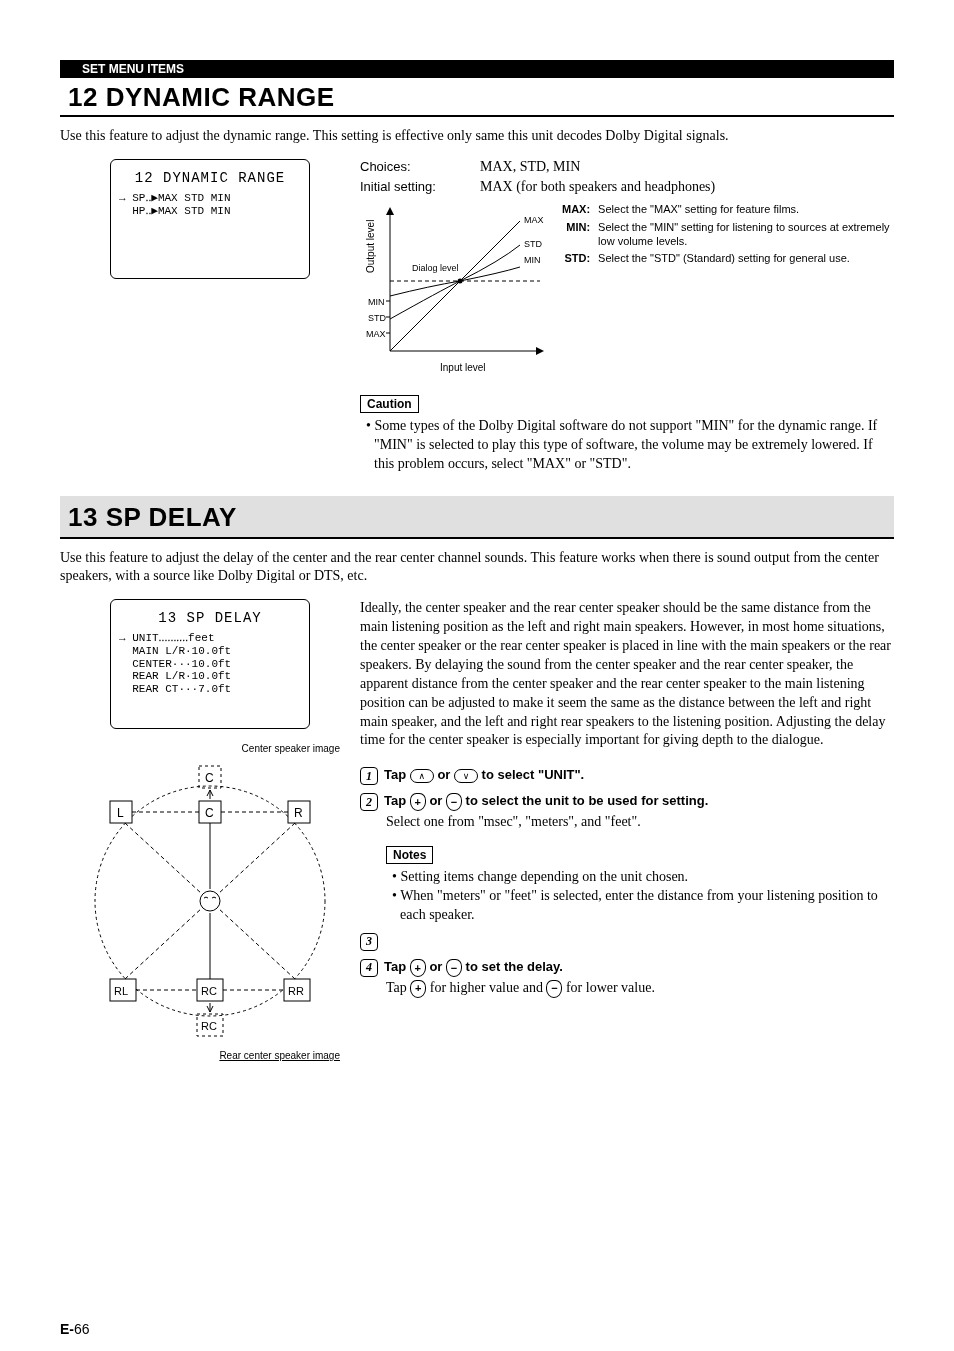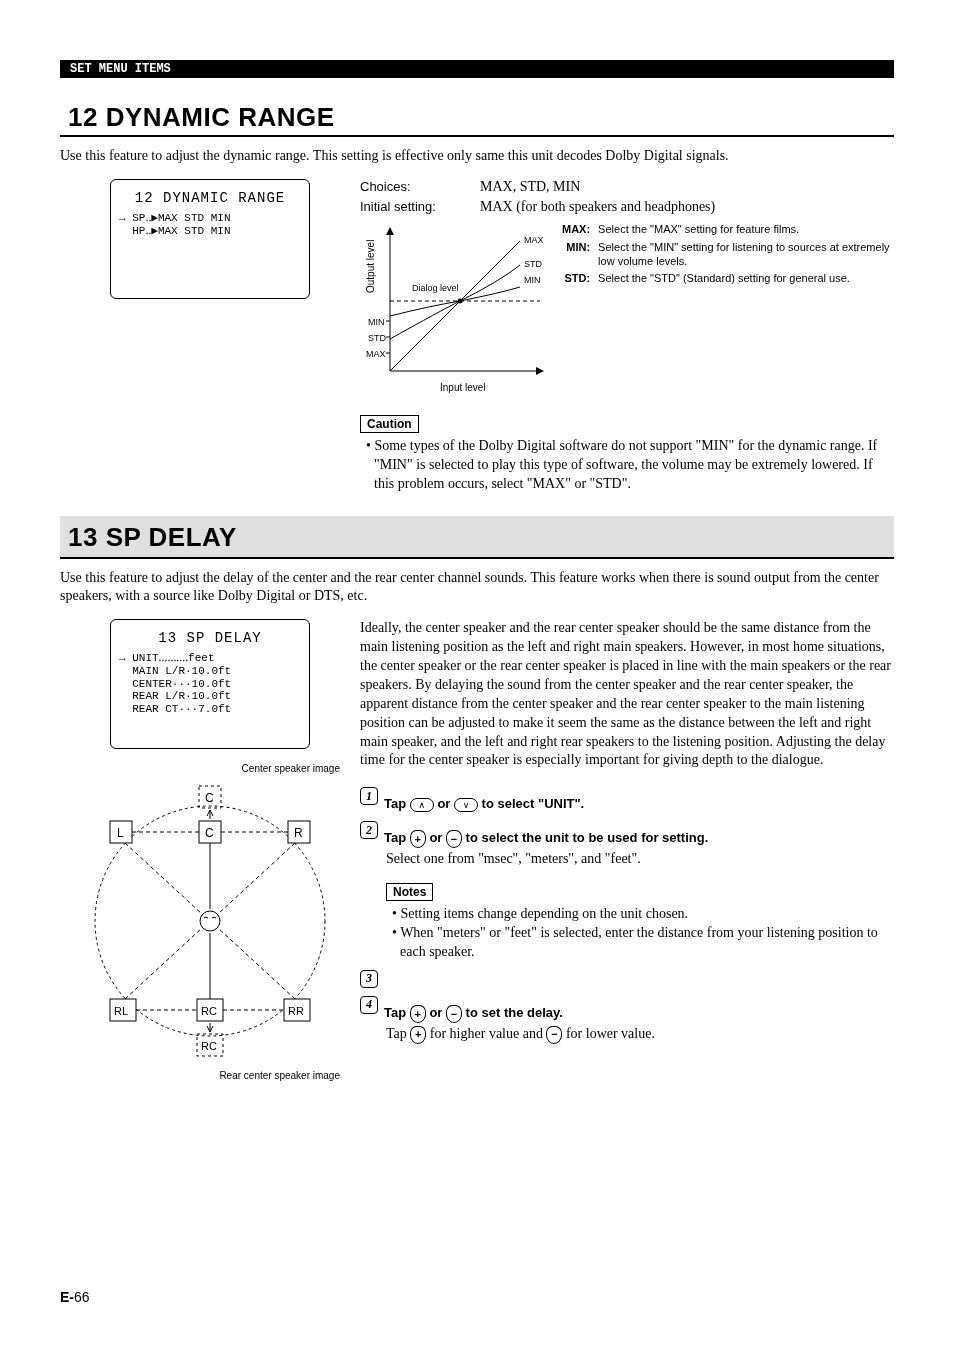--- a/index.html
+++ b/index.html
@@ -9,25 +9,25 @@
     background: #fff;
     font-family: "Times New Roman", Times, serif;
     font-size: 14px;
     color: #000;
     padding: 60px 60px 40px 60px;
     position: relative;
   }
   .header-bar {
     background: #000;
     color: #fff;
-    font-family: Liberation Mono, monospace;
+    font-family: Liberation Sans, sans-serif;
     font-weight: bold;
     font-size: 12px;
-    padding: 2px 10px;
-    margin-bottom: 20px;
+    padding: 2px 22px;
+    margin-bottom: 0;
   }
   .section-title {
     font-family: Arial, Helvetica, sans-serif;
     font-weight: bold;
     font-size: 26px;
     letter-spacing: 0.5px;
     border-bottom: 2px solid #000;
     padding: 4px 0 2px 8px;
     margin-bottom: 10px;
     background: #fff;
@@ -129,21 +129,21 @@
     justify-content: center;
     width: 18px;
     height: 18px;
     border: 1.5px solid #000;
     border-radius: 4px;
     font-size: 12px;
     font-style: italic;
     font-family: "Times New Roman", serif;
     flex-shrink: 0;
   }
-  .step-text { line-height: 1.3; margin-top: 9px; }
+  .step-text { line-height: 1.3; }
   .step-sub {
     font-family: "Times New Roman", serif;
     font-weight: normal;
     font-size: 14px;
     margin-left: 26px;
     margin-top: 2px;
     line-height: 1.35;
   }
   .btn-oval {
     display: inline-block;
@@ -172,25 +172,25 @@
     font-family: Arial, sans-serif;
   }
 
   .speaker-diagram {
     width: 260px;
     margin: 10px auto;
     font-family: Arial, Helvetica, sans-serif;
     font-size: 10px;
   }
   .diag-caption { text-align: right; font-size: 10px; margin-bottom: 2px; }
-  .diag-caption.bottom { margin-top: 2px; margin-bottom: 15px; }
+  .diag-caption.bottom { margin-top: 2px; margin-bottom: 15px; text-decoration: underline; }
 
   .page-num {
     position: absolute;
-    bottom: 46px;
+    bottom: 14px;
     left: 60px;
     font-family: Arial, Helvetica, sans-serif;
     font-size: 14px;
   }
   .page-num .e { font-weight: bold; }
 
   svg text { font-family: Arial, Helvetica, sans-serif; }
 </style>
 </head>
 <body>

